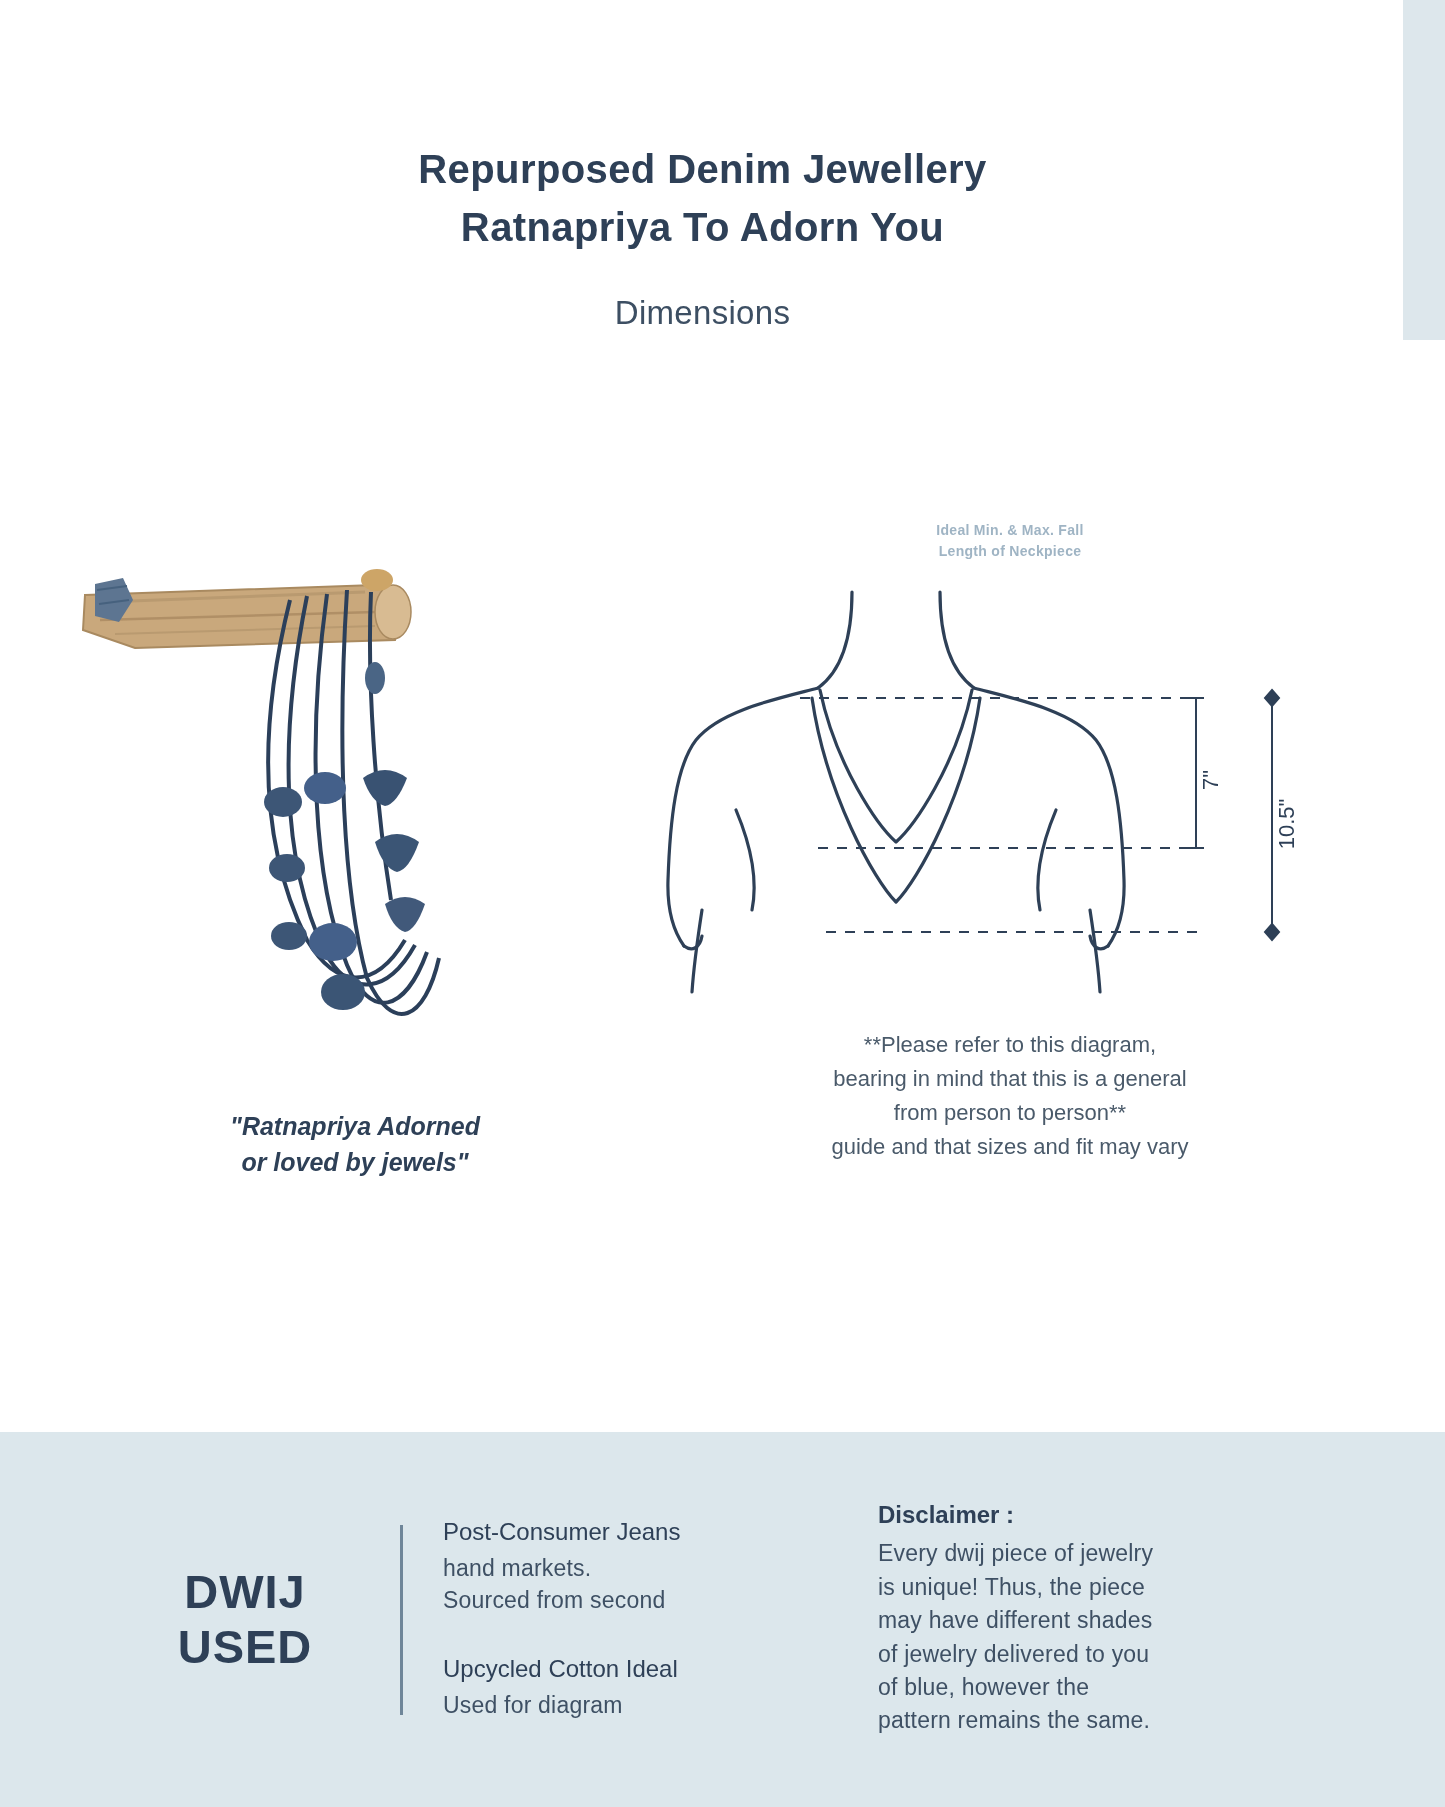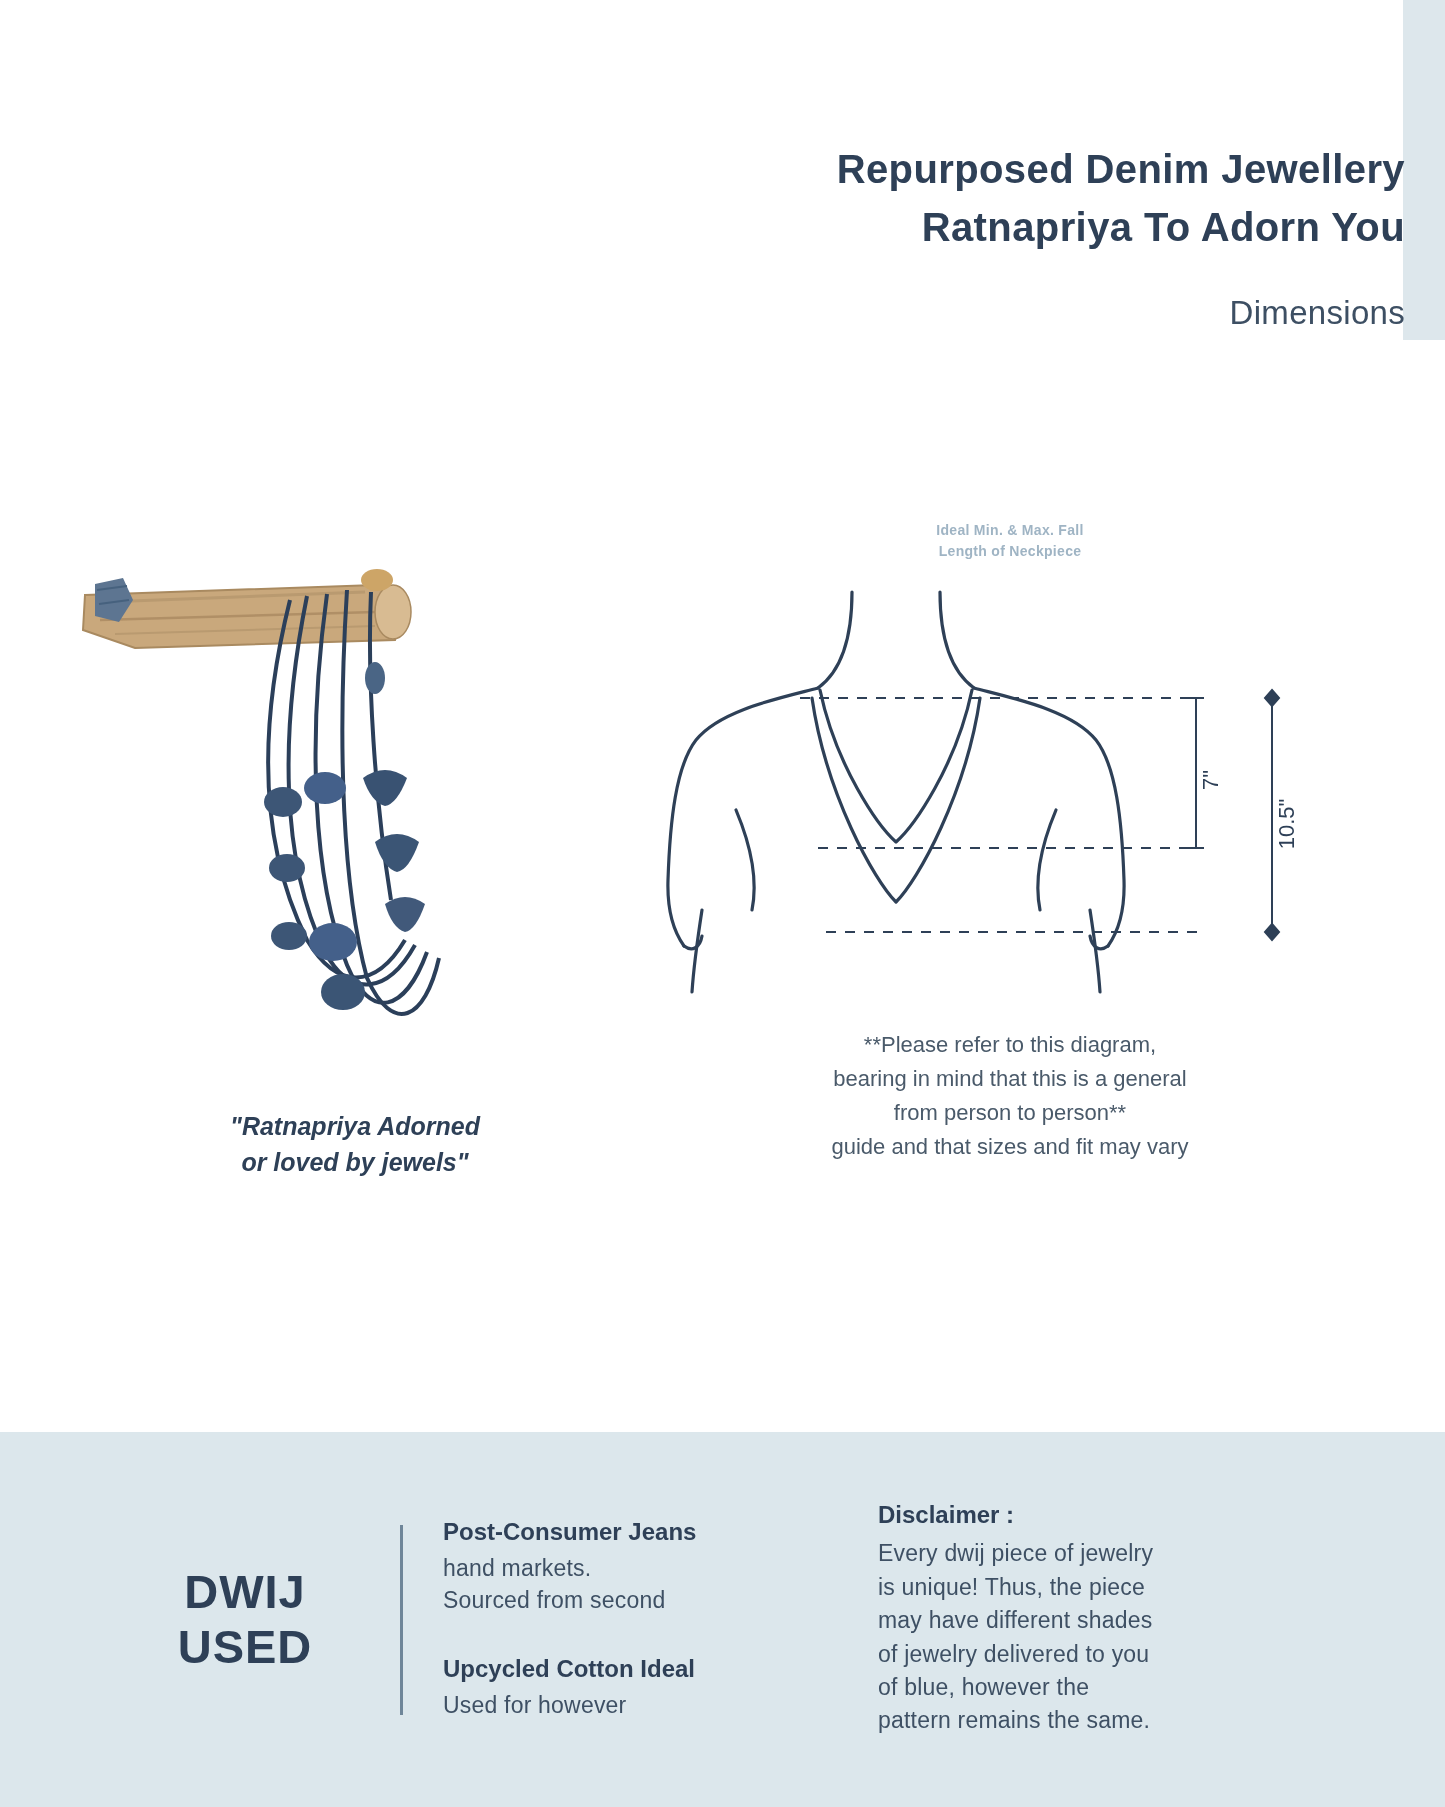--- a/index.html
+++ b/index.html
@@ -27,21 +27,21 @@
     width: 42px;
     height: 340px;
     background: #dde7ec;
   }
   
   .header {
     position: absolute;
     top: 140px;
     left: 0;
     width: 1405px;
-    text-align: right;
+    text-align: center;
   }
   .title {
     font-size: 40px;
     font-weight: bold;
     color: #2e4057;
     letter-spacing: 0.4px;
     line-height: 1.45;
     margin: 0;
   }
   .subtitle {
@@ -130,21 +130,21 @@
     height: 190px;
     background: #6f8699;
     margin: 0 40px 0 10px;
   }
   .mat-col {
     width: 400px;
     color: #2e4057;
   }
   .mat-head {
     font-size: 24px;
-    font-weight: bold;
+    font-weight: normal;
     color: #2e4057;
     margin-bottom: 6px;
   }
   .mat-body {
     font-size: 23px;
     color: #3e5064;
     line-height: 1.42;
     letter-spacing: 0.2px;
   }
   .mat-gap { height: 38px; }
@@ -306,21 +306,21 @@
           <div class="mat-head">Post-Consumer Jeans</div>
           <div class="mat-body">
             <div>hand markets.</div>
             <div>Sourced from second</div>
           </div>
         </div>
         <div class="mat-gap"></div>
         <div>
           <div class="mat-head">Upcycled Cotton Ideal</div>
           <div class="mat-body">
-            <div>Used for however</div>
+            <div>Used for diagram</div>
           </div>
         </div>
       </div>
 
       <div class="disclaimer">
         <div class="disc-head">Disclaimer :</div>
         <div class="disc-body">
           <div>Every dwij piece of jewelry</div>
           <div>is unique! Thus, the piece</div>
           <div>may have different shades</div>

